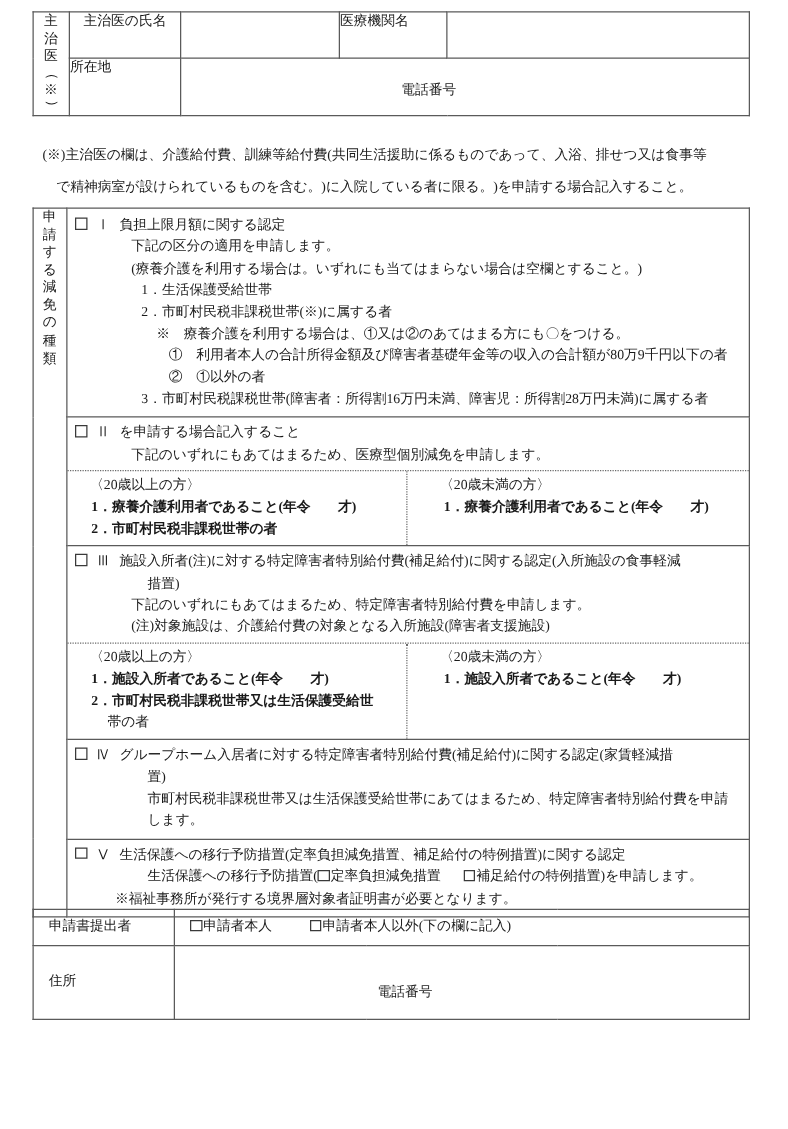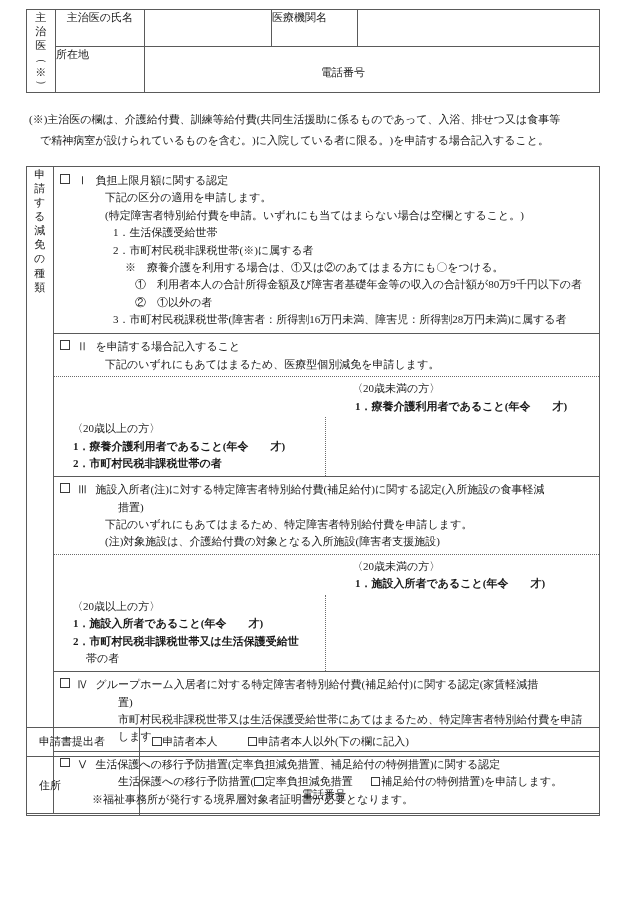--- a/index.html
+++ b/index.html
@@ -86,21 +86,21 @@
   
   #doctor-note {
     position: absolute;
     left: 26px;
     top: 108px;
     width: 578px;
     font-size: 11px;
     line-height: 1.62;
     text-align: justify;
   }
-  #doctor-note p { margin: 3px; }
+  #doctor-note p { margin: 8px; }
   #doctor-note .ind { text-indent: 0; }
   #doctor-note .hang { padding-left: 11px; }
 
   
   #reduction-table {
     position: absolute;
     left: 26px;
     top: 166px;
     width: 574px;
   }
@@ -160,21 +160,20 @@
     display: flex;
     width: 100%;
     border-top: 1px dotted #6b6b6b;
   }
   .split .colA {
     width: 272px;
     flex: 0 0 272px;
     border-right: 1px dotted #6b6b6b;
     padding: 3px 4px 4px 6px;
     box-sizing: border-box;
-    margin-top: 40px;
   }
   .split .colB {
     flex: 1 1 auto;
     padding: 3px 4px 4px 12px;
     box-sizing: border-box;
   }
   .split .ghead { padding-left: 12px; }
   .split .gitem {
     padding-left: 26px;
     text-indent: -13px;
@@ -267,21 +266,21 @@
         </td>
 
         <td class="sec">
           <div class="pad" style="padding-top:5px;padding-bottom:5px">
             <div class="row1">
               <span class="cb"></span>
               <span class="rnum">Ⅰ</span>
               <span class="sechead-txt">負担上限月額に関する認定</span>
             </div>
             <div class="lv1">下記の区分の適用を申請します。</div>
-            <div class="lv1">(特定障害者特別給付費を申請。いずれにも当てはまらない場合は空欄とすること。)</div>
+            <div class="lv1">(療養介護を利用する場合は。いずれにも当てはまらない場合は空欄とすること。)</div>
             <div class="hangnum">1．生活保護受給世帯</div>
             <div class="hangnum">2．市町村民税非課税世帯(※)に属する者</div>
             <div class="note-ind" style="padding-left:76px;text-indent:-11px">※　療養介護を利用する場合は、①又は②のあてはまる方にも〇をつける。</div>
             <div class="hangnum2" style="padding-left:88px;text-indent:-13px">①　利用者本人の合計所得金額及び障害者基礎年金等の収入の合計額が80万9千円以下の者</div>
             <div class="hangnum2" style="padding-left:88px;text-indent:-13px">②　①以外の者</div>
             <div class="hangnum">3．市町村民税課税世帯(障害者：所得割16万円未満、障害児：所得割28万円未満)に属する者</div>
           </div>
         </td>
       </tr>
 

